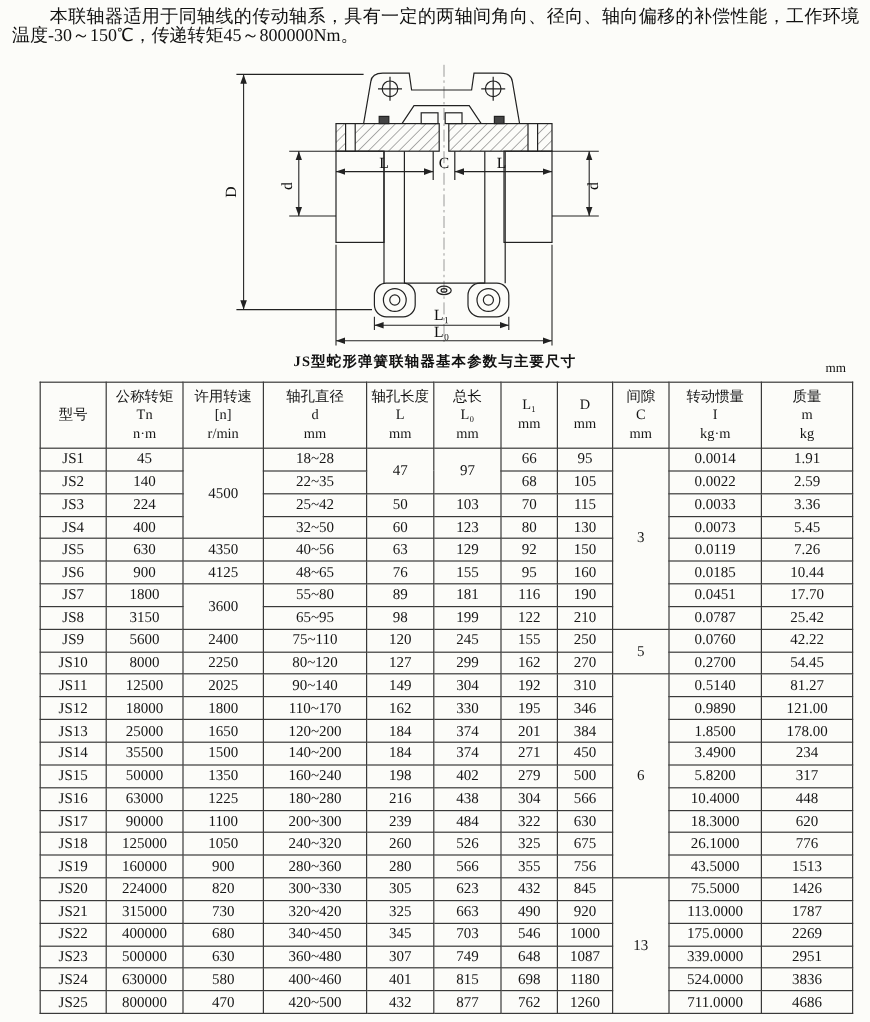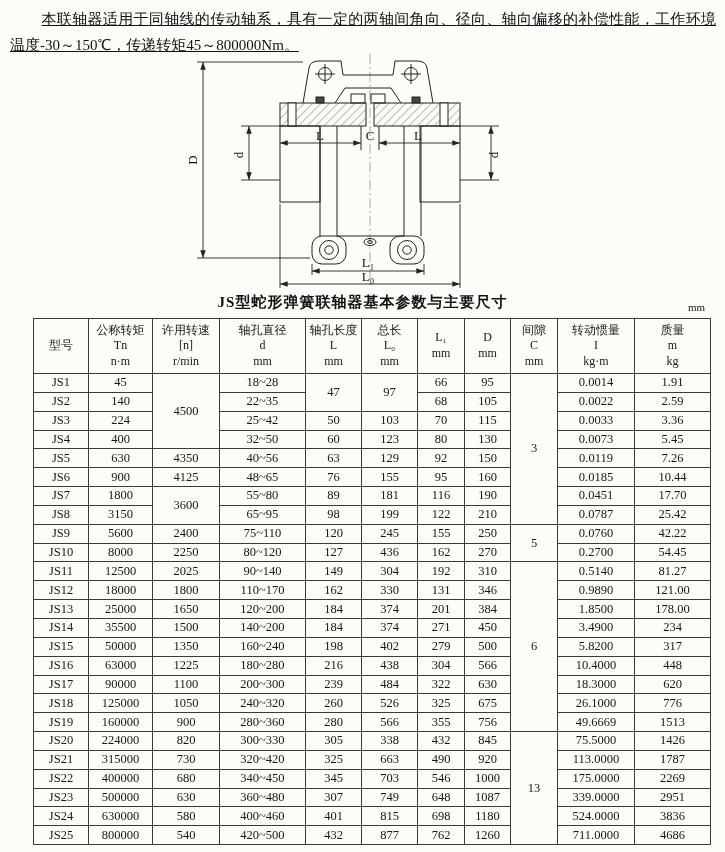--- a/index.html
+++ b/index.html
@@ -7,37 +7,36 @@
     position:relative;
     width:725px;height:852px;
     background:#fcfcf9;
     overflow:hidden;
     font-family:"Liberation Serif", serif;
     color:#1a1a1a;
   }
   .intro{
     position:absolute;
     top:6px;left:10px;width:706px;
-    font-size:15px;line-height:26px;
+    font-size:15px;line-height:16px;
     text-indent:2.1em;
     text-align:justify;
     color:#111;
-    text-decoration:underline;
   }
   .drawing{
     position:absolute;
     left:185px;top:52px;
     width:360px;height:238px;
   }
   .drawing svg{display:block;width:100%;height:100%;}
   .tbl-title{
     position:absolute;
     top:293px;left:0;width:725px;
     text-align:center;
-    font-size:15px;font-weight:bold;
+    font-size:12px;font-weight:bold;
     letter-spacing:1px;
     color:#111;
   }
   .unit-note{
     position:absolute;
     top:301px;left:688px;
     font-size:11px;color:#111;
   }
   table.spec{
     position:absolute;
@@ -337,21 +336,21 @@
           <td rowspan="2">5</td>
           <td>0.0760</td>
           <td>42.22</td>
         </tr>
         <tr>
           <td>JS10</td>
           <td>8000</td>
           <td>2250</td>
           <td>80~120</td>
           <td>127</td>
-          <td>436</td>
+          <td>299</td>
           <td>162</td>
           <td>270</td>
           <td>0.2700</td>
           <td>54.45</td>
         </tr>
         <tr>
           <td>JS11</td>
           <td>12500</td>
           <td>2025</td>
           <td>90~140</td>
@@ -363,21 +362,21 @@
           <td>0.5140</td>
           <td>81.27</td>
         </tr>
         <tr>
           <td>JS12</td>
           <td>18000</td>
           <td>1800</td>
           <td>110~170</td>
           <td>162</td>
           <td>330</td>
-          <td>131</td>
+          <td>195</td>
           <td>346</td>
           <td>0.9890</td>
           <td>121.00</td>
         </tr>
         <tr>
           <td>JS13</td>
           <td>25000</td>
           <td>1650</td>
           <td>120~200</td>
           <td>184</td>
@@ -449,30 +448,30 @@
         </tr>
         <tr>
           <td>JS19</td>
           <td>160000</td>
           <td>900</td>
           <td>280~360</td>
           <td>280</td>
           <td>566</td>
           <td>355</td>
           <td>756</td>
-          <td>49.6669</td>
+          <td>43.5000</td>
           <td>1513</td>
         </tr>
         <tr>
           <td>JS20</td>
           <td>224000</td>
           <td>820</td>
           <td>300~330</td>
           <td>305</td>
-          <td>338</td>
+          <td>623</td>
           <td>432</td>
           <td>845</td>
           <td rowspan="6">13</td>
           <td>75.5000</td>
           <td>1426</td>
         </tr>
         <tr>
           <td>JS21</td>
           <td>315000</td>
           <td>730</td>
@@ -516,21 +515,21 @@
           <td>401</td>
           <td>815</td>
           <td>698</td>
           <td>1180</td>
           <td>524.0000</td>
           <td>3836</td>
         </tr>
         <tr>
           <td>JS25</td>
           <td>800000</td>
-          <td>540</td>
+          <td>470</td>
           <td>420~500</td>
           <td>432</td>
           <td>877</td>
           <td>762</td>
           <td>1260</td>
           <td>711.0000</td>
           <td>4686</td>
         </tr>
       </tbody>
   </table>

